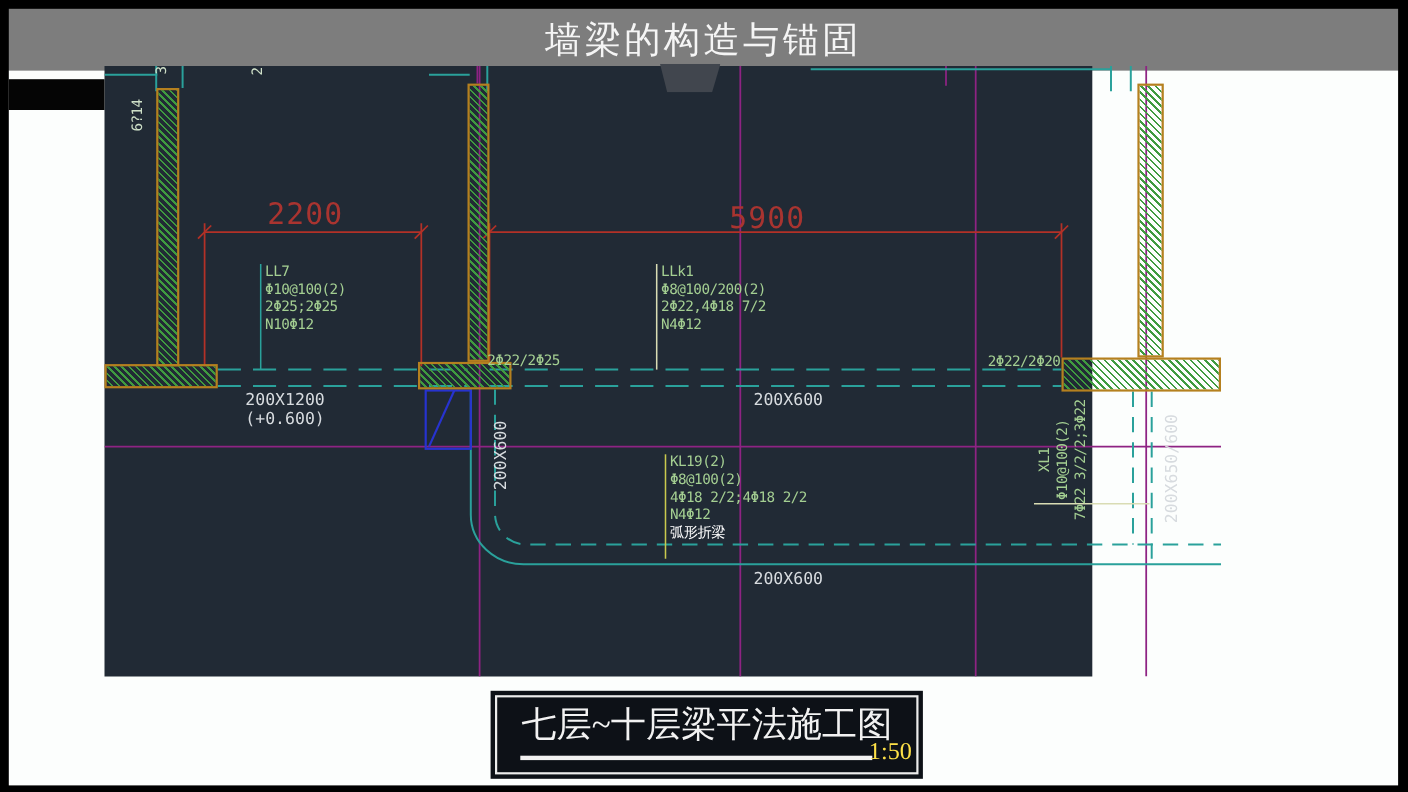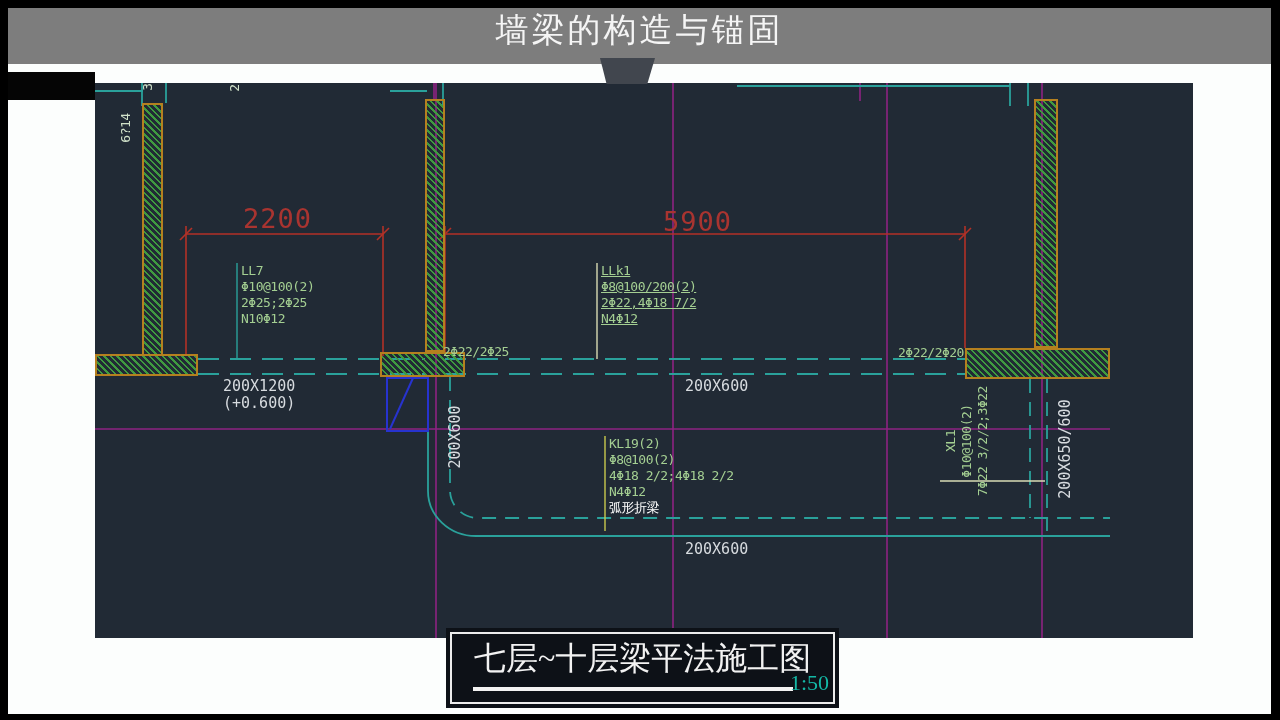--- a/index.html
+++ b/index.html
@@ -1,28 +1,28 @@
 <!DOCTYPE html>
 <html style="--bar-gray: #7d7d7d; --cad-bg: #212a35; --teal: #2aa19b; --magenta: #8e2383; --red-line: #b33127; --red-text: #a93430; --green-text: #a4cf92; --hatch-green: #3f9b3f; --wall-border: #b5801f; --blue: #2733cf;"><head>
 <meta charset="utf-8">
 <style>
   html,body{margin:0;padding:0;background:#000;}
   .stage{position:relative;width:1280px;height:720px;background:#000;overflow:hidden;
          font-family:"Liberation Sans",sans-serif;}
   
   .titlebar{position:absolute;left:8px;top:8px;width:1263px;height:56px;background:var(--bar-gray);
-            display:flex;align-items:flex-start;justify-content:center;z-index:1;}
+            display:flex;align-items:center;justify-content:center;z-index:1;}
   .titlebar span{color:#f5f5f5;font-size:33px;letter-spacing:3px;font-family:"Liberation Sans",sans-serif;}
   
   .page{position:absolute;left:8px;top:64px;width:1263px;height:650px;background:#fcfefd;z-index:1;}
   .shadow-tl{position:absolute;left:8px;top:72px;width:87px;height:28px;background:#050505;z-index:3;}
   .player-tab{position:absolute;left:600px;top:58px;width:55px;height:26px;background:#41464e;
               clip-path:polygon(0 0,100% 0,86% 100%,12% 100%);z-index:4;}
   
-  .drawing{position:absolute;left:95px;top:83px;width:1098px;height:555px;background:var(--cad-bg);z-index:2;}
+  .drawing{position:absolute;left:95px;top:60px;width:898px;height:555px;background:var(--cad-bg);z-index:2;}
   .drawing svg{position:absolute;left:0;top:0;}
   .magenta{stroke:var(--magenta);stroke-width:1.6;}
   .redln{stroke:var(--red-line);stroke-width:1.6;}
   .teal{stroke:var(--teal);stroke-width:1.8;fill:none;}
   .teald{stroke:var(--teal);stroke-width:1.8;fill:none;stroke-dasharray:21 11;}
   .teald2{stroke:var(--teal);stroke-width:1.8;fill:none;stroke-dasharray:14 9;}
   .leader-teal{stroke:var(--teal);stroke-width:1.4;}
   .leader-pale{stroke:#d9dcb4;stroke-width:1.4;}
   .leader-yel{stroke:#c9c94e;stroke-width:1.4;}
   .blue{stroke:var(--blue);stroke-width:2;fill:none;}
@@ -38,21 +38,21 @@
        color:var(--red-text);white-space:nowrap;letter-spacing:1px;}
   .vlab{transform:rotate(-90deg);transform-origin:center;text-align:center;}
   .yel{color:#ffffff;}
   .palegrn{color:#cfe0c8;font-size:13px;}
   
   .titleblock{position:absolute;left:398px;top:628px;width:393px;height:80px;background:#0d1117;z-index:2;margin-left:48px;}
   .titleblock .frame{position:absolute;inset:4px;border:2px solid #ececec;}
   .tb-title{position:absolute;left:28px;top:9px;width:318px;color:#f2f2f2;font-size:32px;
             font-family:"Liberation Serif",serif;white-space:nowrap;}
   .tb-rule{position:absolute;left:27px;top:59px;width:320px;height:4px;background:#f2f2f2;}
-  .tb-scale{position:absolute;right:10px;top:42px;color:#14b8a6;font-size:22px;
+  .tb-scale{position:absolute;right:10px;top:42px;color:#fde047;font-size:22px;
             font-family:"Liberation Serif",serif;}
 </style>
 </head>
 <body>
 
 <div class="stage">
 
   <div class="titlebar">
     <span>墙梁的构造与锚固</span>
   </div>
@@ -139,21 +139,21 @@
     <div class="dim" style="left:148px;top:120px;">2200</div>
     <div class="dim" style="left:568px;top:123px;">5900</div>
 
     <div class="cad" style="left:146px;top:180px;">
       <div>LL7</div>
       <div>Φ10@100(2)</div>
       <div>2Φ25;2Φ25</div>
       <div>N10Φ12</div>
     </div>
 
-    <div class="cad" style="left:506px;top:180px;text-decoration:underline;">
+    <div class="cad" style="left:506px;top:180px;">
       <div>LLk1</div>
       <div>Φ8@100/200(2)</div>
       <div>2Φ22,4Φ18 7/2</div>
       <div>N4Φ12</div>
     </div>
 
     <div class="cad" style="left:514px;top:353px;">
       <div>KL19(2)</div>
       <div>Φ8@100(2)</div>
       <div>4Φ18 2/2;4Φ18 2/2</div>

